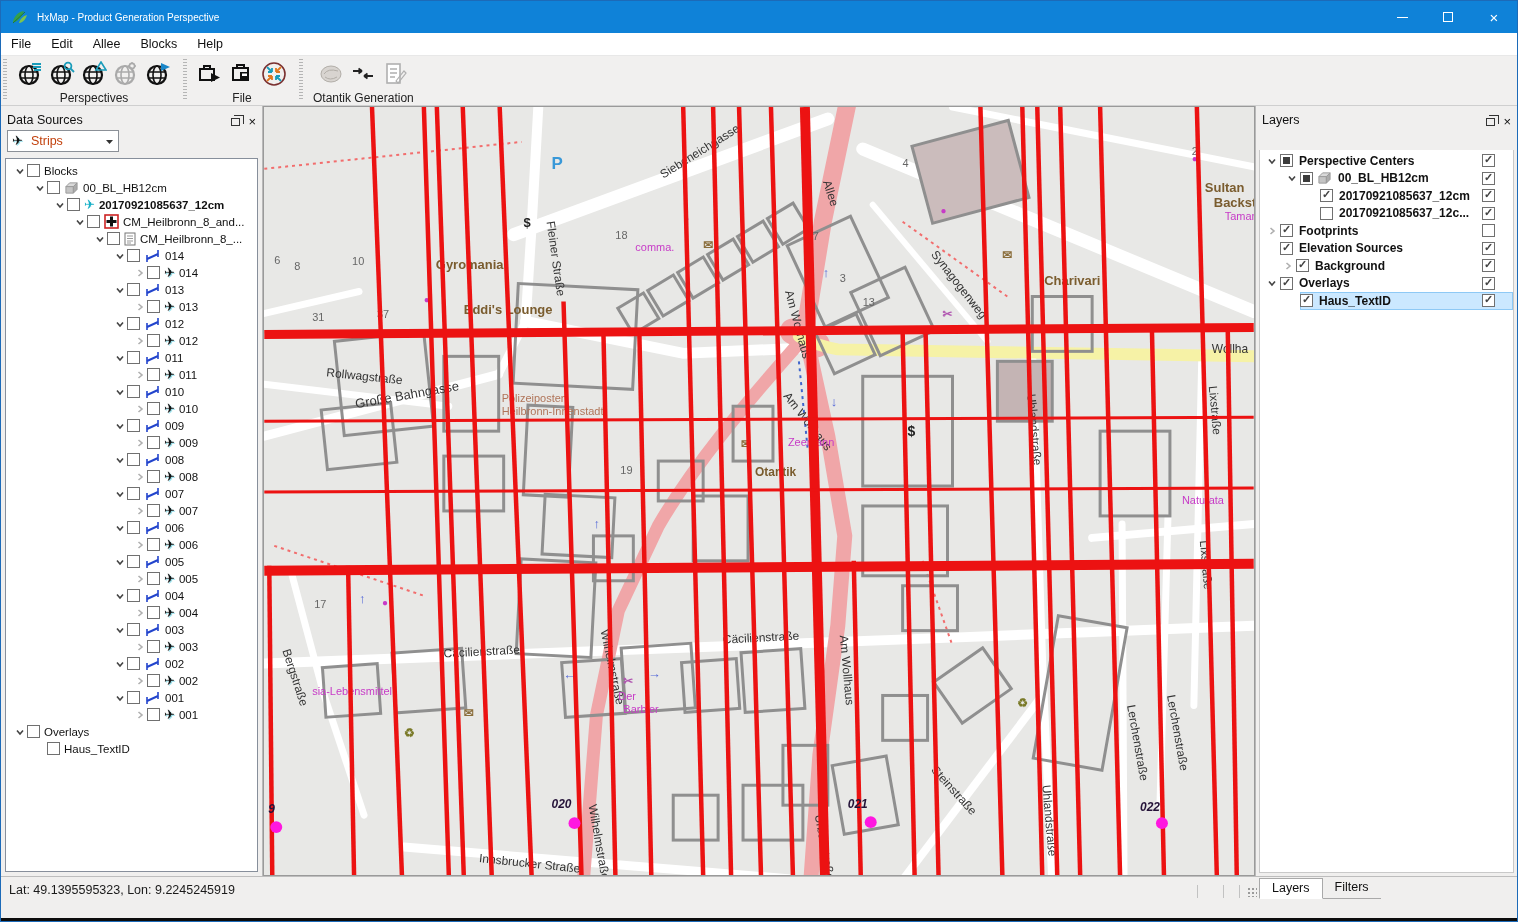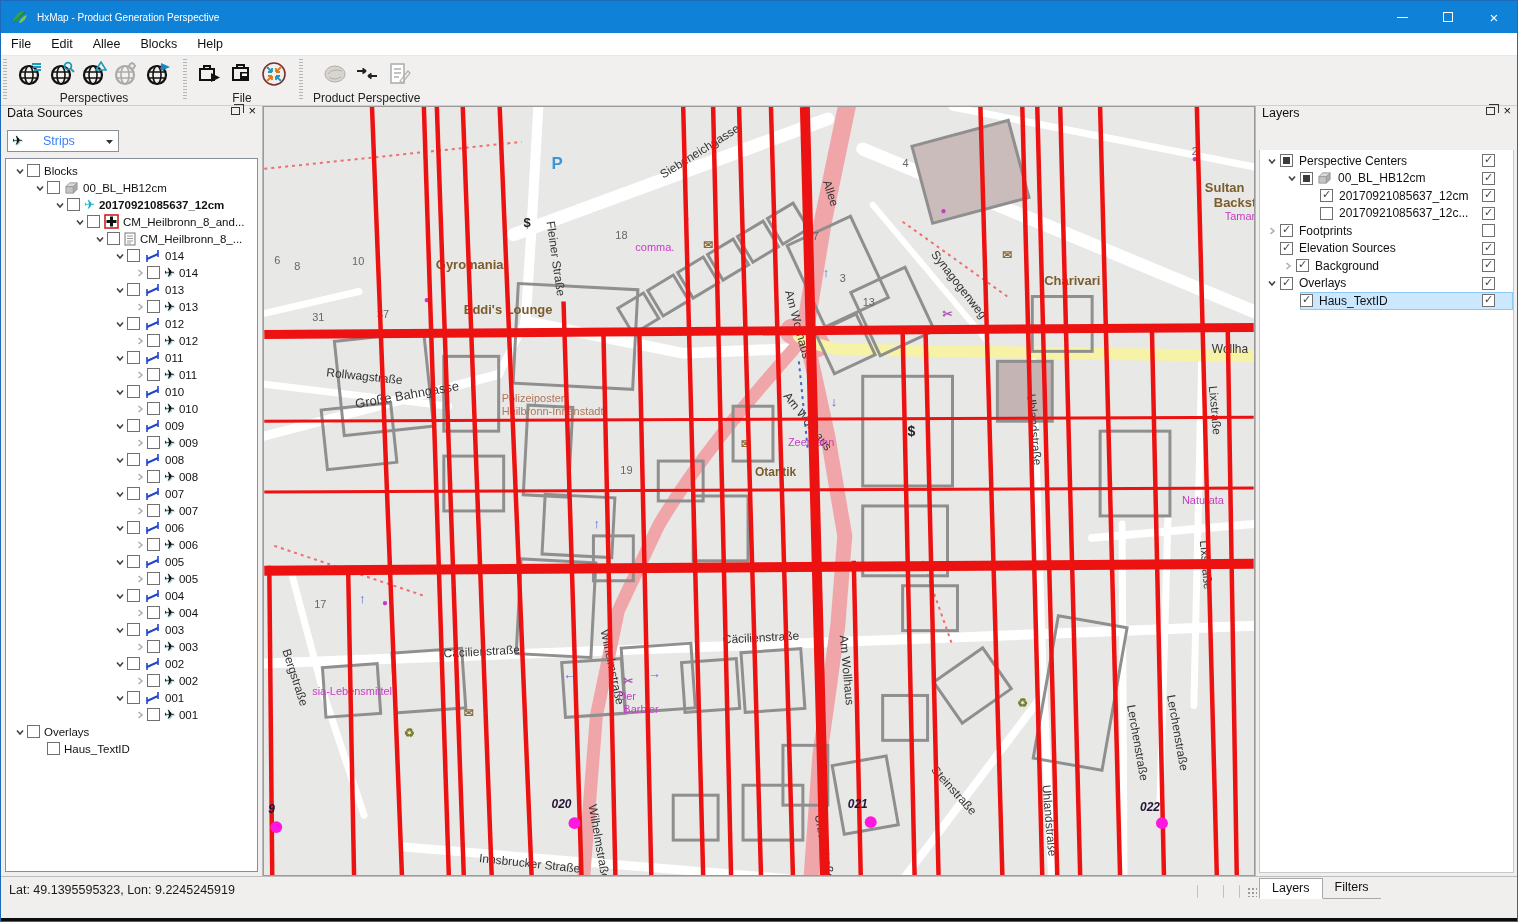--- a/index.html
+++ b/index.html
@@ -19,46 +19,46 @@
   
   .toolbar{position:absolute;left:0;top:55px;width:100%;height:50px;background:#f1f0ef;border-bottom:1px solid #cfcfcf;display:flex;}
   .tgroup{display:flex;flex-direction:column;align-items:center;padding:2px 10px 0 4px;}
   .tgrip{width:4px;height:40px;margin:3px 6px 0 2px;background-image:repeating-linear-gradient(#b5b5b5 0 1px,transparent 1px 3px);align-self:flex-start;}
   .ticons{display:flex;align-items:center;gap:6px;height:32px;}
   .tcap{font-size:12px;color:#222;margin-top:1px;}
   .tgwrap{display:flex;}
   
   .main{position:absolute;left:0;top:105px;width:100%;height:770px;display:flex;background:#eceae8;}
   .dock-left{width:262px;height:100%;position:relative;background:#f0efee;border-right:1px solid #b9b9b9;}
-  .ptitle{height:21px;display:flex;align-items:flex-start;padding:0 6px;font-size:12.5px;color:#111;}
+  .ptitle{height:21px;display:flex;align-items:flex-end;padding:0 6px;font-size:12.5px;color:#111;}
   .ptbtns{margin-left:auto;display:flex;align-items:center;gap:8px;}
   .floatico{width:9px;height:8px;border:1px solid #333;position:relative;background:#f0efee;}
   .floatico:before{content:"";position:absolute;left:2px;top:-4px;width:9px;height:8px;border:1px solid #333;border-bottom:none;border-left:none;}
   .closeico{font-size:13px;color:#111;line-height:10px;}
   .comborow{height:27px;display:flex;align-items:center;padding:2px 6px;}
   .combo{width:112px;height:22px;background:#fff;border:1px solid #8b9097;display:flex;align-items:center;padding:0 4px;font-size:12.5px;}
-  .combo .lbl{margin-left:16px;color:#3b82f6;}
+  .combo .lbl{margin-left:4px;color:#c2410c;}
   .combo .arr{margin-left:auto;}
   .tree{position:absolute;left:4px;top:52px;right:4px;bottom:4px;background:#fff;border:1px solid #878f9b;overflow:hidden;padding-top:3px;}
   .trow{height:17px;display:flex;align-items:center;font-size:11.5px;color:#111;white-space:nowrap;}
   .trow .exp{width:15px;display:flex;justify-content:center;flex:none;}
   .cb{width:13px;height:13px;border:1px solid #707070;background:#fff;flex:none;position:relative;margin-right:4px;}
   .cb.checked:after{content:"✓";position:absolute;left:1px;top:-2px;font-size:11px;color:#444;}
   .cb.partial:after{content:"";position:absolute;left:2px;top:2px;width:7px;height:7px;background:#3c3c3c;}
   .ticon{margin-right:4px;display:flex;flex:none;align-items:center;}
   .bold{font-weight:bold;}
   
   .map{width:992px;height:770px;position:relative;background:#e8e8e6;border:1px solid #9a9a9a;flex:none;}
   .map svg{position:absolute;left:0;top:0;}
   
   .dock-right{flex:1;height:100%;position:relative;background:#f0efee;border-left:1px solid #b9b9b9;}
   .lhead{height:22px;display:flex;align-items:center;font-size:12.5px;color:#111;border:1px solid #c9c9c9;border-bottom:1px solid #d9d9d9;background:#fcfcfc;margin:0 3px;}
   .lhead .c1{padding-left:8px;flex:1;}
   .lhead .c2{width:54px;border-left:1px solid #d9d9d9;padding-left:5px;}
-  .ltree{position:absolute;left:3px;top:44px;right:3px;bottom:3px;background:#fff;border:1px solid #c9c9c9;border-top:none;padding-top:2px;overflow:hidden;}
+  .ltree{position:absolute;left:3px;top:44px;right:3px;bottom:3px;background:#fff;border:1px solid #c9c9c9;border-top:none;padding-top:2px;overflow:hidden;font-weight:bold;}
   .lrow{height:17.5px;display:flex;align-items:center;font-size:12px;color:#111;}
   .lrow .exp{width:16px;display:flex;justify-content:center;flex:none;}
   .lrow .body{display:flex;align-items:center;flex:1;height:100%;padding-right:6px;}
   .lrow .body.sel{background:#cbe8ff;outline:1px solid #8ec9f5;outline-offset:-1px;}
   .lrow .lab{margin-left:2px;}
   .lrow .lcb{margin-left:auto;margin-right:12px;}
   
   .ctx{position:absolute;left:1358px;top:303px;width:146px;background:#f2f2f2;border:1px solid #a8a8a8;box-shadow:2px 2px 4px rgba(0,0,0,.25);padding:2px 0;z-index:50;}
   .ctxitem{height:23px;display:flex;align-items:center;padding-left:33px;font-size:12.5px;color:#111;}
   .ctxsep{height:1px;background:#d4d4d4;margin:2px 1px;}
@@ -205,21 +205,21 @@
               </svg>
             </span>
             <span style="display: flex;">
               <svg width="26" height="26" viewBox="0 0 26 26">
                 <rect x="5" y="3" width="13" height="19" fill="#fff" stroke="#b0b0b0" stroke-width="1.6"></rect>
                 <path d="M8,8 h7 M8,12 h7 M8,16 h5" stroke="#b0b0b0" stroke-width="1.4"></path>
                 <path d="M14,20 L22,10 L24,12 L16,22 Z" fill="none" stroke="#b0b0b0" stroke-width="1.2"></path>
               </svg>
             </span>
           </div>
-        <div class="tcap">Product Perspective</div>
+        <div class="tcap">Otantik Generation</div>
       </div>
     </div>
   </div>
 
   <div class="main">
 
     <div class="dock-left">
       <div class="ptitle">
         <span>Data Sources</span>
         <span class="ptbtns">

